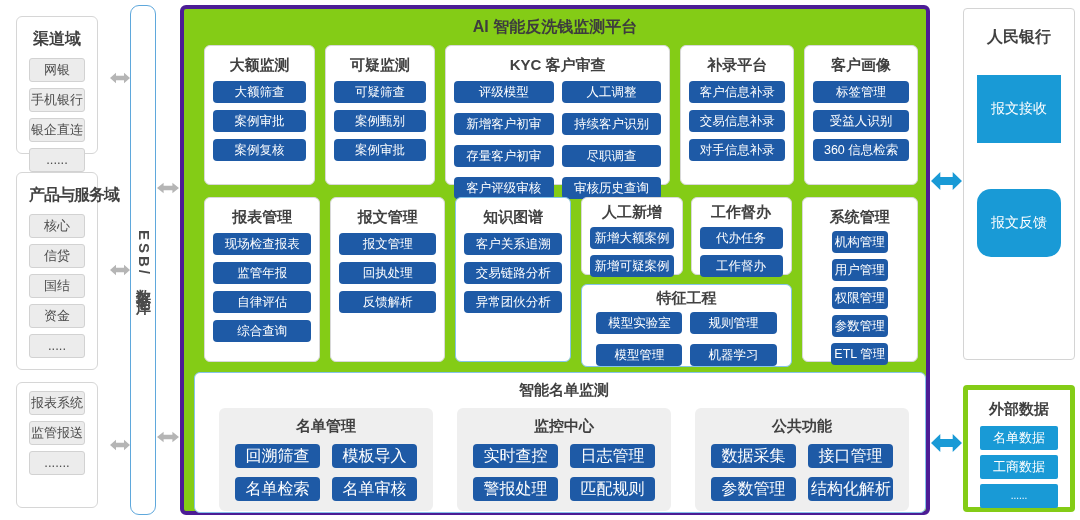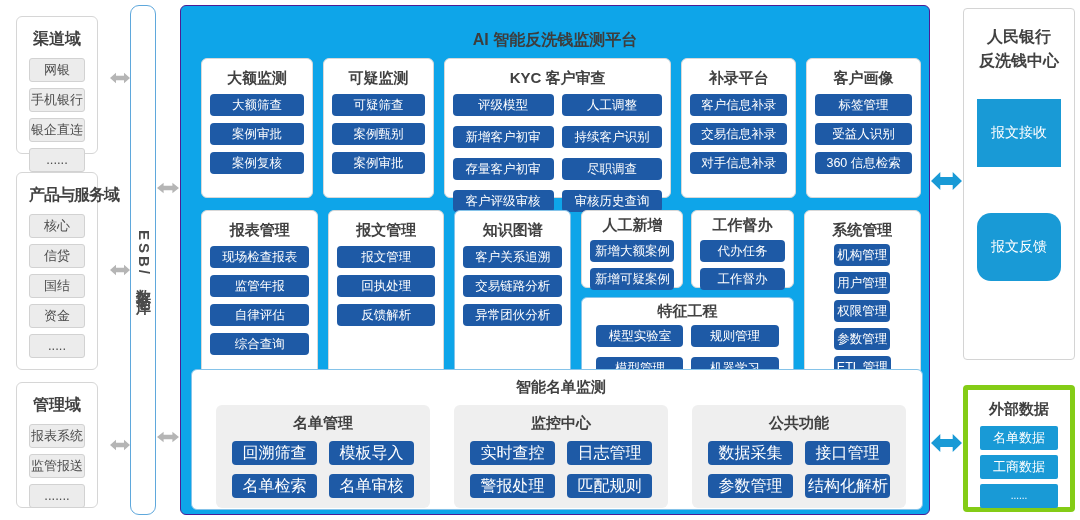--- a/index.html
+++ b/index.html
@@ -17,21 +17,21 @@
   .domain { position:absolute; left:16px; width:82px; background:#fff; border:1px solid #d6d6d6; border-radius:6px; padding:8px 12px 0 12px; }
   .domain .boxtitle { font-size:16px; padding:4px 0 8px 0; }
   .gitem { display:block; background:#ececec; border:1px solid #d2d2d2; border-radius:3px; height:24px; line-height:22px; text-align:center; font-size:13px; color:#4c4c4c; white-space:nowrap; overflow:hidden; }
   .domain .vstack { gap:6px; }
 
   
   #esb { position:absolute; left:130px; top:5px; width:26px; height:510px; background:#fff; border:1.5px solid #5fa8dc; border-radius:9px; display:flex; align-items:center; justify-content:center; }
   #esb span { writing-mode:vertical-rl; font-weight:bold; font-size:15px; color:#4a4a4a; letter-spacing:3px; white-space:nowrap; }
 
   
-  #panel { position:absolute; left:180px; top:5px; width:750px; height:510px; background:#0ea5e9; border:1px solid #4c1d95; border-radius:6px; padding-top:24px; }
+  #panel { position:absolute; left:180px; top:5px; width:750px; height:510px; background:#84cc16; border:4px solid #4c1d95; border-radius:6px; padding-top:8px; }
   #panel-title { display:block; text-align:center; font-size:16px; font-weight:bold; color:#3d3d3d; height:24px; }
   .prow { display:flex; gap:10px; margin:0 8px 0 20px; }
   #row1 { margin-top:4px; height:140px; }
   #row2 { margin-top:12px; height:165px; }
   .f110 { flex:110 1 0; } .f108 { flex:108 1 0; } .f245 { flex:245 1 0; } .f113 { flex:113 1 0; } .f235 { flex:235 1 0; }
   #midcol { display:flex; flex-direction:column; gap:9px; }
   #midrow { display:flex; gap:8px; height:78px; }
   #midrow .mbox { flex:1 1 0; padding-top:3px; }
   #midrow .boxtitle { padding:2px 0 5px 0; }
   #feature-box { flex:1 1 0; padding-top:2px; }
@@ -80,21 +80,20 @@
     <div class="vstack">
       <span class="gitem">核心</span>
       <span class="gitem">信贷</span>
       <span class="gitem">国结</span>
       <span class="gitem">资金</span>
       <span class="gitem">.....</span>
     </div>
   </div>
 
   <div class="domain" style="top:382px;height:126px;">
-    <span class="boxtitle">管理域</span>
     <div class="vstack">
       <span class="gitem">报表系统</span>
       <span class="gitem">监管报送</span>
       <span class="gitem">.......</span>
     </div>
   </div>
 
   <div id="esb">
     <span>ESB/数据仓库</span>
   </div>
@@ -244,21 +243,20 @@
             <span class="btn">参数管理</span>
             <span class="btn">结构化解析</span>
           </div>
         </div>
       </div>
     </div>
   </div>
 
   <div id="pboc">
     <span class="tl">人民银行</span>
-    <span class="tl">反洗钱中心</span>
     <div class="bblock first">报文接收</div>
     <div class="bblock second">报文反馈</div>
   </div>
 
   <div id="external">
     <span class="boxtitle">外部数据</span>
     <span class="bbtn">名单数据</span>
     <span class="bbtn">工商数据</span>
     <span class="bbtn" style="font-size:10px;">......</span>
   </div>

